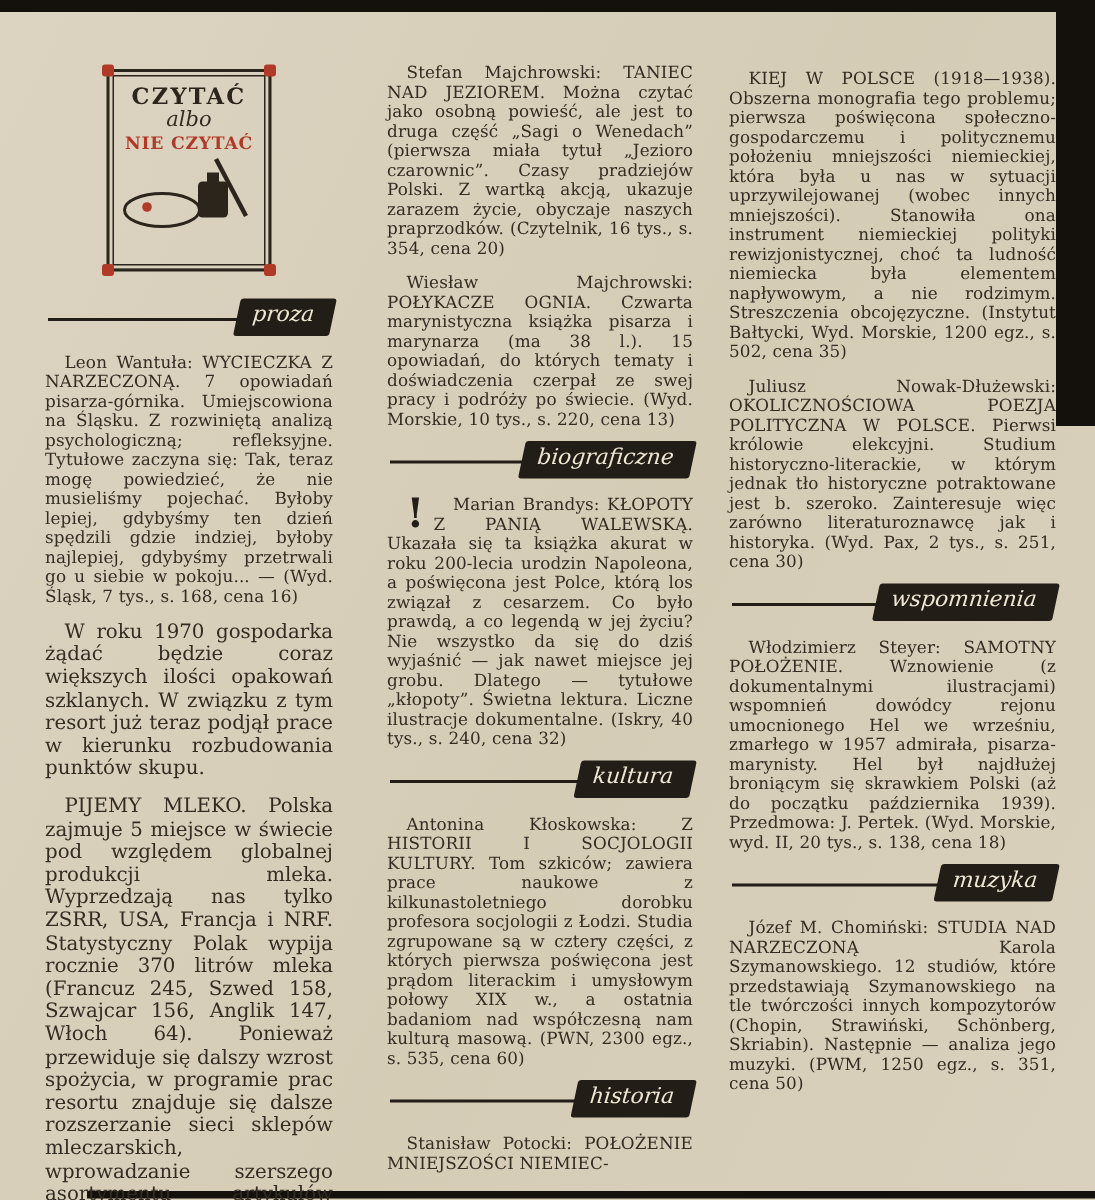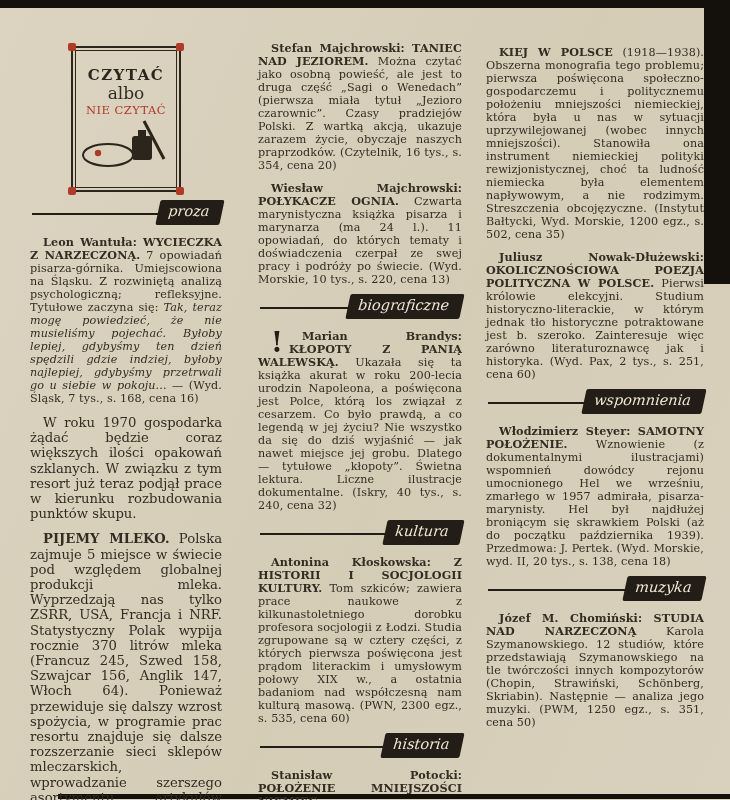--- a/index.html
+++ b/index.html
@@ -12,39 +12,39 @@
   .edge-right{right:0;top:0;width:26px;height:284px}
   .edge-bottom{left:58px;bottom:1px;width:672px;height:5px}
   
   .col{position:absolute;text-align:justify;hyphens:auto}
   .col p{margin:0 0 10px;text-indent:13px}
   #col1{left:30px;top:44px;width:192px}
   #col2{left:258px;top:42px;width:204px}
   #col3{left:486px;top:46px;width:218px}
   .small{font-size:11.2px;line-height:13px;letter-spacing:.1px}
   .mid{font-size:13.2px;line-height:15.2px}
-  .b{font-weight:bold}
-  .i{font-style:italic}
+  .b{font-weight:normal}
+  .i{}
   
   .sec{position:relative;height:24px;margin:6px 0 10px}
   .sec .rule{position:absolute;left:2px;right:8px;top:11px;height:2px;background:#221d16}
   .sec .ribbon{position:absolute;right:0;top:-2px;background:#221d16;color:#efe7d4;
                font-style:italic;font-size:14.5px;line-height:1;padding:4px 13px 6px 10px;
                transform:skewX(-12deg);border-radius:2px}
   .sec .ribbon>span{display:inline-block;transform:skewX(6deg)}
   
-  .badge{position:relative;width:106px;height:124px;margin:2px auto 10px;text-align:center;
-         border:2px solid #2b251c;padding-top:18px;
+  .badge{position:relative;width:106px;height:124px;margin:2px auto 20px;text-align:center;
+         border:2px solid #2b251c;padding-top:7px;
          box-shadow:inset 0 0 0 2px #d9d1bd, inset 0 0 0 3px #2b251c}
   .badge .dot{position:absolute;width:8px;height:8px;background:#b03a28;border-radius:2px}
   .dot.tl{left:-5px;top:-5px}.dot.tr{right:-5px;top:-5px}
   .dot.bl{left:-5px;bottom:-5px}.dot.br{right:-5px;bottom:-5px}
   .badge .t1{font-weight:bold;font-size:15px;letter-spacing:1.5px;color:#2b251c}
-  .badge .t2{font-size:17px;margin-top:-1px}
-  .badge .t3{font-weight:normal;font-size:11.5px;letter-spacing:.5px;color:#b03a28}
+  .badge .t2{font-style:italic;font-size:14px;margin-top:-1px}
+  .badge .t3{font-weight:bold;font-size:11.5px;letter-spacing:.5px;color:#b03a28}
   .badge svg{display:block;margin:3px auto 0}
   
   .bang{float:left;font-weight:bold;font-size:27px;line-height:25px;margin:0 6px 0 0;color:#221d16}
   .noind{text-indent:0}
 </style>
 </head>
 <body>
 
 <div class="page">
 
@@ -81,21 +81,21 @@
     <p class="mid" style="margin-top:4px"><span>W roku 1970 gospodarka żądać będzie coraz większych ilości opakowań szklanych. W związku z tym resort już teraz podjął prace w kierunku rozbudowania punktów skupu.</span></p>
 
     <p class="mid"><span class="b">PIJEMY MLEKO.</span><span> Polska zajmuje 5 miejsce w świecie pod względem globalnej produkcji mleka. Wyprzedzają nas tylko ZSRR, USA, Francja i NRF. Statystyczny Polak wypija rocznie 370 litrów mleka (Francuz 245, Szwed 158, Szwajcar 156, Anglik 147, Włoch 64). Ponieważ przewiduje się dalszy wzrost spożycia, w programie prac resortu znajduje się dalsze rozszerzanie sieci sklepów mleczarskich, wprowadzanie szerszego asortymentu artykułów mleczarskich a także szersze wykorzystanie artykułów mleczarskich w gastronomii.</span></p>
 
   </div>
 
   <div class="col" id="col2">
 
     <p class="small"><span class="b">Stefan Majchrowski: TANIEC NAD JEZIOREM.</span><span> Można czytać jako osobną powieść, ale jest to druga część „Sagi o Wenedach” (pierwsza miała tytuł „Jezioro czarownic”. Czasy pradziejów Polski. Z wartką akcją, ukazuje zarazem życie, obyczaje naszych praprzodków. (Czytelnik, 16 tys., s. 354, cena 20)</span></p>
 
-    <p class="small"><span class="b">Wiesław Majchrowski: POŁYKACZE OGNIA.</span><span> Czwarta marynistyczna książka pisarza i marynarza (ma 24 l.). 11 opowiadań, do których tematy i doświadczenia czerpał ze swej pracy i podróży po świecie. (Wyd. Morskie, 10 tys., s. 220, cena 13)</span></p>
+    <p class="small"><span class="b">Wiesław Majchrowski: POŁYKACZE OGNIA.</span><span> Czwarta marynistyczna książka pisarza i marynarza (ma 38 l.). 15 opowiadań, do których tematy i doświadczenia czerpał ze swej pracy i podróży po świecie. (Wyd. Morskie, 10 tys., s. 220, cena 13)</span></p>
 
     <div class="sec">
       <span class="rule"></span>
       <span class="ribbon"><span>biograficzne</span></span>
     </div>
 
     <p class="small noind"><span class="bang">!</span><span class="b">Marian Brandys: KŁOPOTY Z PANIĄ WALEWSKĄ.</span><span> Ukazała się ta książka akurat w roku 200-lecia urodzin Napoleona, a poświęcona jest Polce, którą los związał z cesarzem. Co było prawdą, a co legendą w jej życiu? Nie wszystko da się do dziś wyjaśnić — jak nawet miejsce jej grobu. Dlatego — tytułowe „kłopoty”. Świetna lektura. Liczne ilustracje dokumentalne. (Iskry, 40 tys., s. 240, cena 32)</span></p>
 
     <div class="sec">
       <span class="rule"></span>
@@ -109,21 +109,21 @@
       <span class="ribbon"><span>historia</span></span>
     </div>
 
     <p class="small"><span class="b">Stanisław Potocki: POŁOŻENIE MNIEJSZOŚCI NIEMIEC-</span></p>
   </div>
 
   <div class="col" id="col3">
 
     <p class="small noind"><span class="b">KIEJ W POLSCE</span><span> (1918—1938). Obszerna monografia tego problemu; pierwsza poświęcona społeczno-gospodarczemu i politycznemu położeniu mniejszości niemieckiej, która była u nas w sytuacji uprzywilejowanej (wobec innych mniejszości). Stanowiła ona instrument niemieckiej polityki rewizjonistycznej, choć ta ludność niemiecka była elementem napływowym, a nie rodzimym. Streszczenia obcojęzyczne. (Instytut Bałtycki, Wyd. Morskie, 1200 egz., s. 502, cena 35)</span></p>
 
-    <p class="small"><span class="b">Juliusz Nowak-Dłużewski: OKOLICZNOŚCIOWA POEZJA POLITYCZNA W POLSCE.</span><span> Pierwsi królowie elekcyjni. Studium historyczno-literackie, w którym jednak tło historyczne potraktowane jest b. szeroko. Zainteresuje więc zarówno literaturoznawcę jak i historyka. (Wyd. Pax, 2 tys., s. 251, cena 60)</span></p>
+    <p class="small"><span class="b">Juliusz Nowak-Dłużewski: OKOLICZNOŚCIOWA POEZJA POLITYCZNA W POLSCE.</span><span> Pierwsi królowie elekcyjni. Studium historyczno-literackie, w którym jednak tło historyczne potraktowane jest b. szeroko. Zainteresuje więc zarówno literaturoznawcę jak i historyka. (Wyd. Pax, 2 tys., s. 251, cena 30)</span></p>
 
     <div class="sec">
       <span class="rule"></span>
       <span class="ribbon"><span>wspomnienia</span></span>
     </div>
 
     <p class="small"><span class="b">Włodzimierz Steyer: SAMOTNY POŁOŻENIE.</span><span> Wznowienie (z dokumentalnymi ilustracjami) wspomnień dowódcy rejonu umocnionego Hel we wrześniu, zmarłego w 1957 admirała, pisarza-marynisty. Hel był najdłużej broniącym się skrawkiem Polski (aż do początku października 1939). Przedmowa: J. Pertek. (Wyd. Morskie, wyd. II, 20 tys., s. 138, cena 18)</span></p>
 
     <div class="sec">
       <span class="rule"></span>

